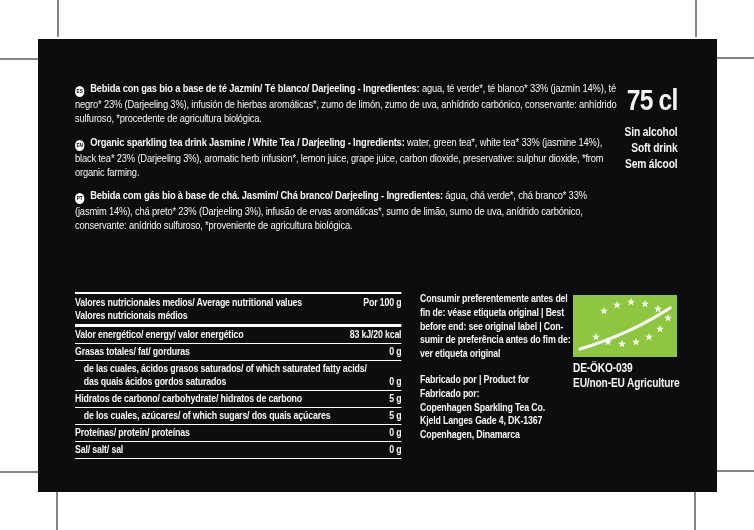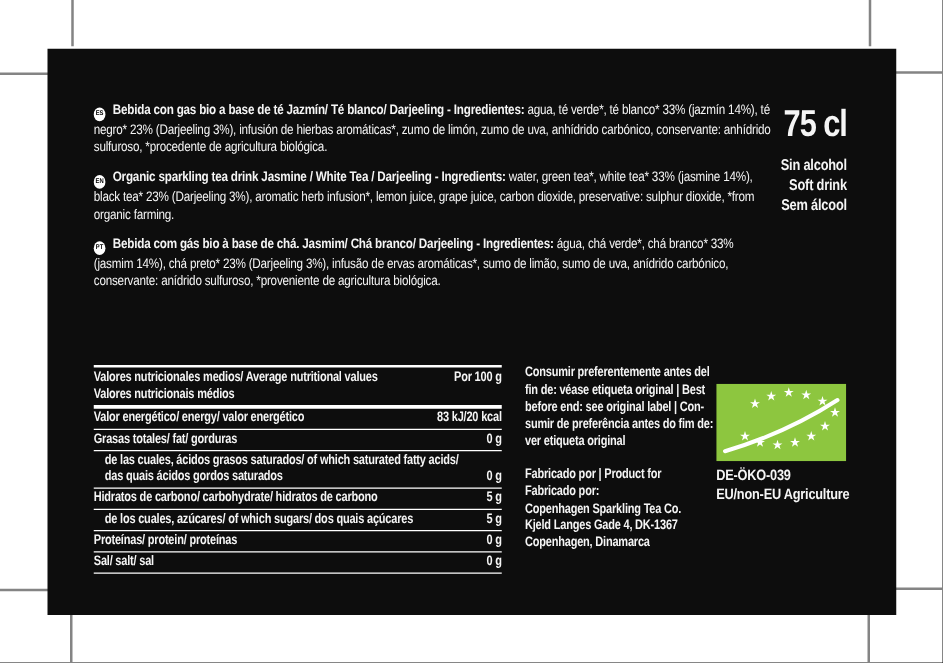--- a/index.html
+++ b/index.html
@@ -56,21 +56,21 @@
   
   .consume,.producer{
     position:absolute;left:382px;width:212px;
     transform:scaleX(0.8);transform-origin:0 0;
     font-size:11px;line-height:13.8px;font-weight:700;white-space:nowrap;
   }
   .consume{top:253px;}
   .producer{top:334px;}
 
   
-  .organic{position:absolute;left:535px;top:268px;}
+  .organic{position:absolute;left:535px;top:256px;}
   .eu-logo{display:block;margin-bottom:4px;}
   .org-text{
     font-size:12px;line-height:15px;font-weight:700;white-space:nowrap;
     transform:scaleX(0.85);transform-origin:0 0;
   }
 </style>
 </head>
 <body>
 
 <div class="mark" style="left:57px;top:0;width:2px;height:37px"></div>

